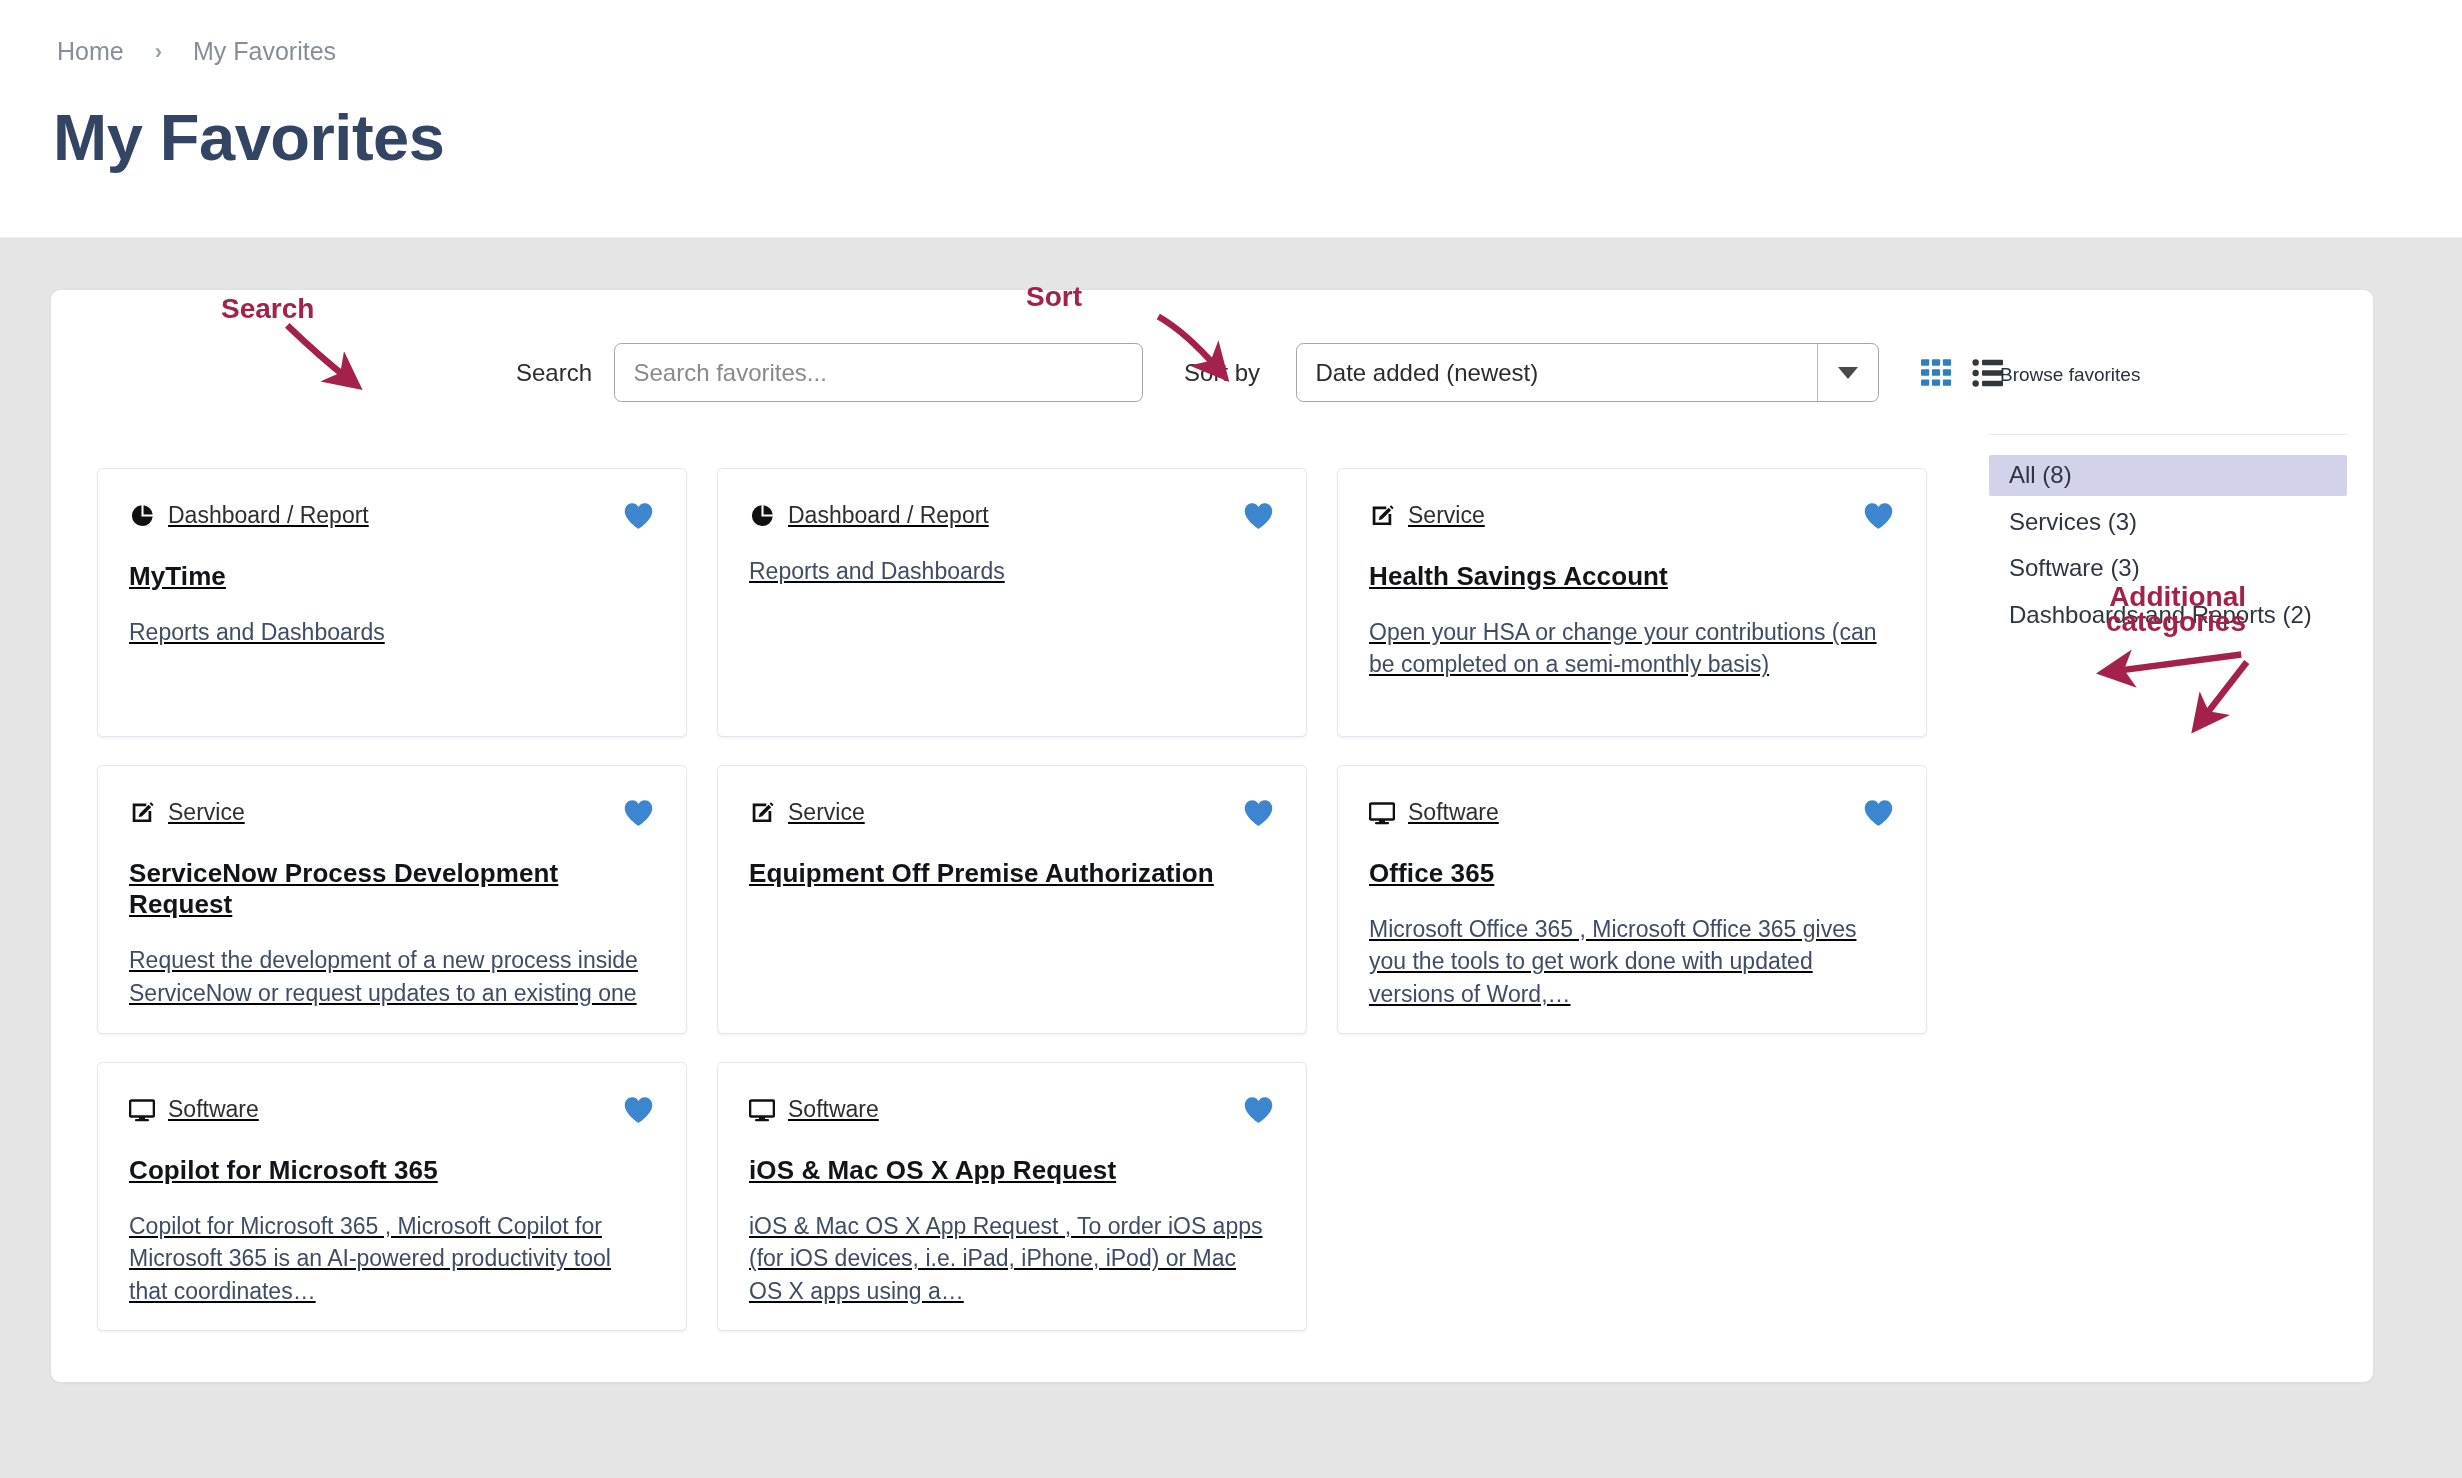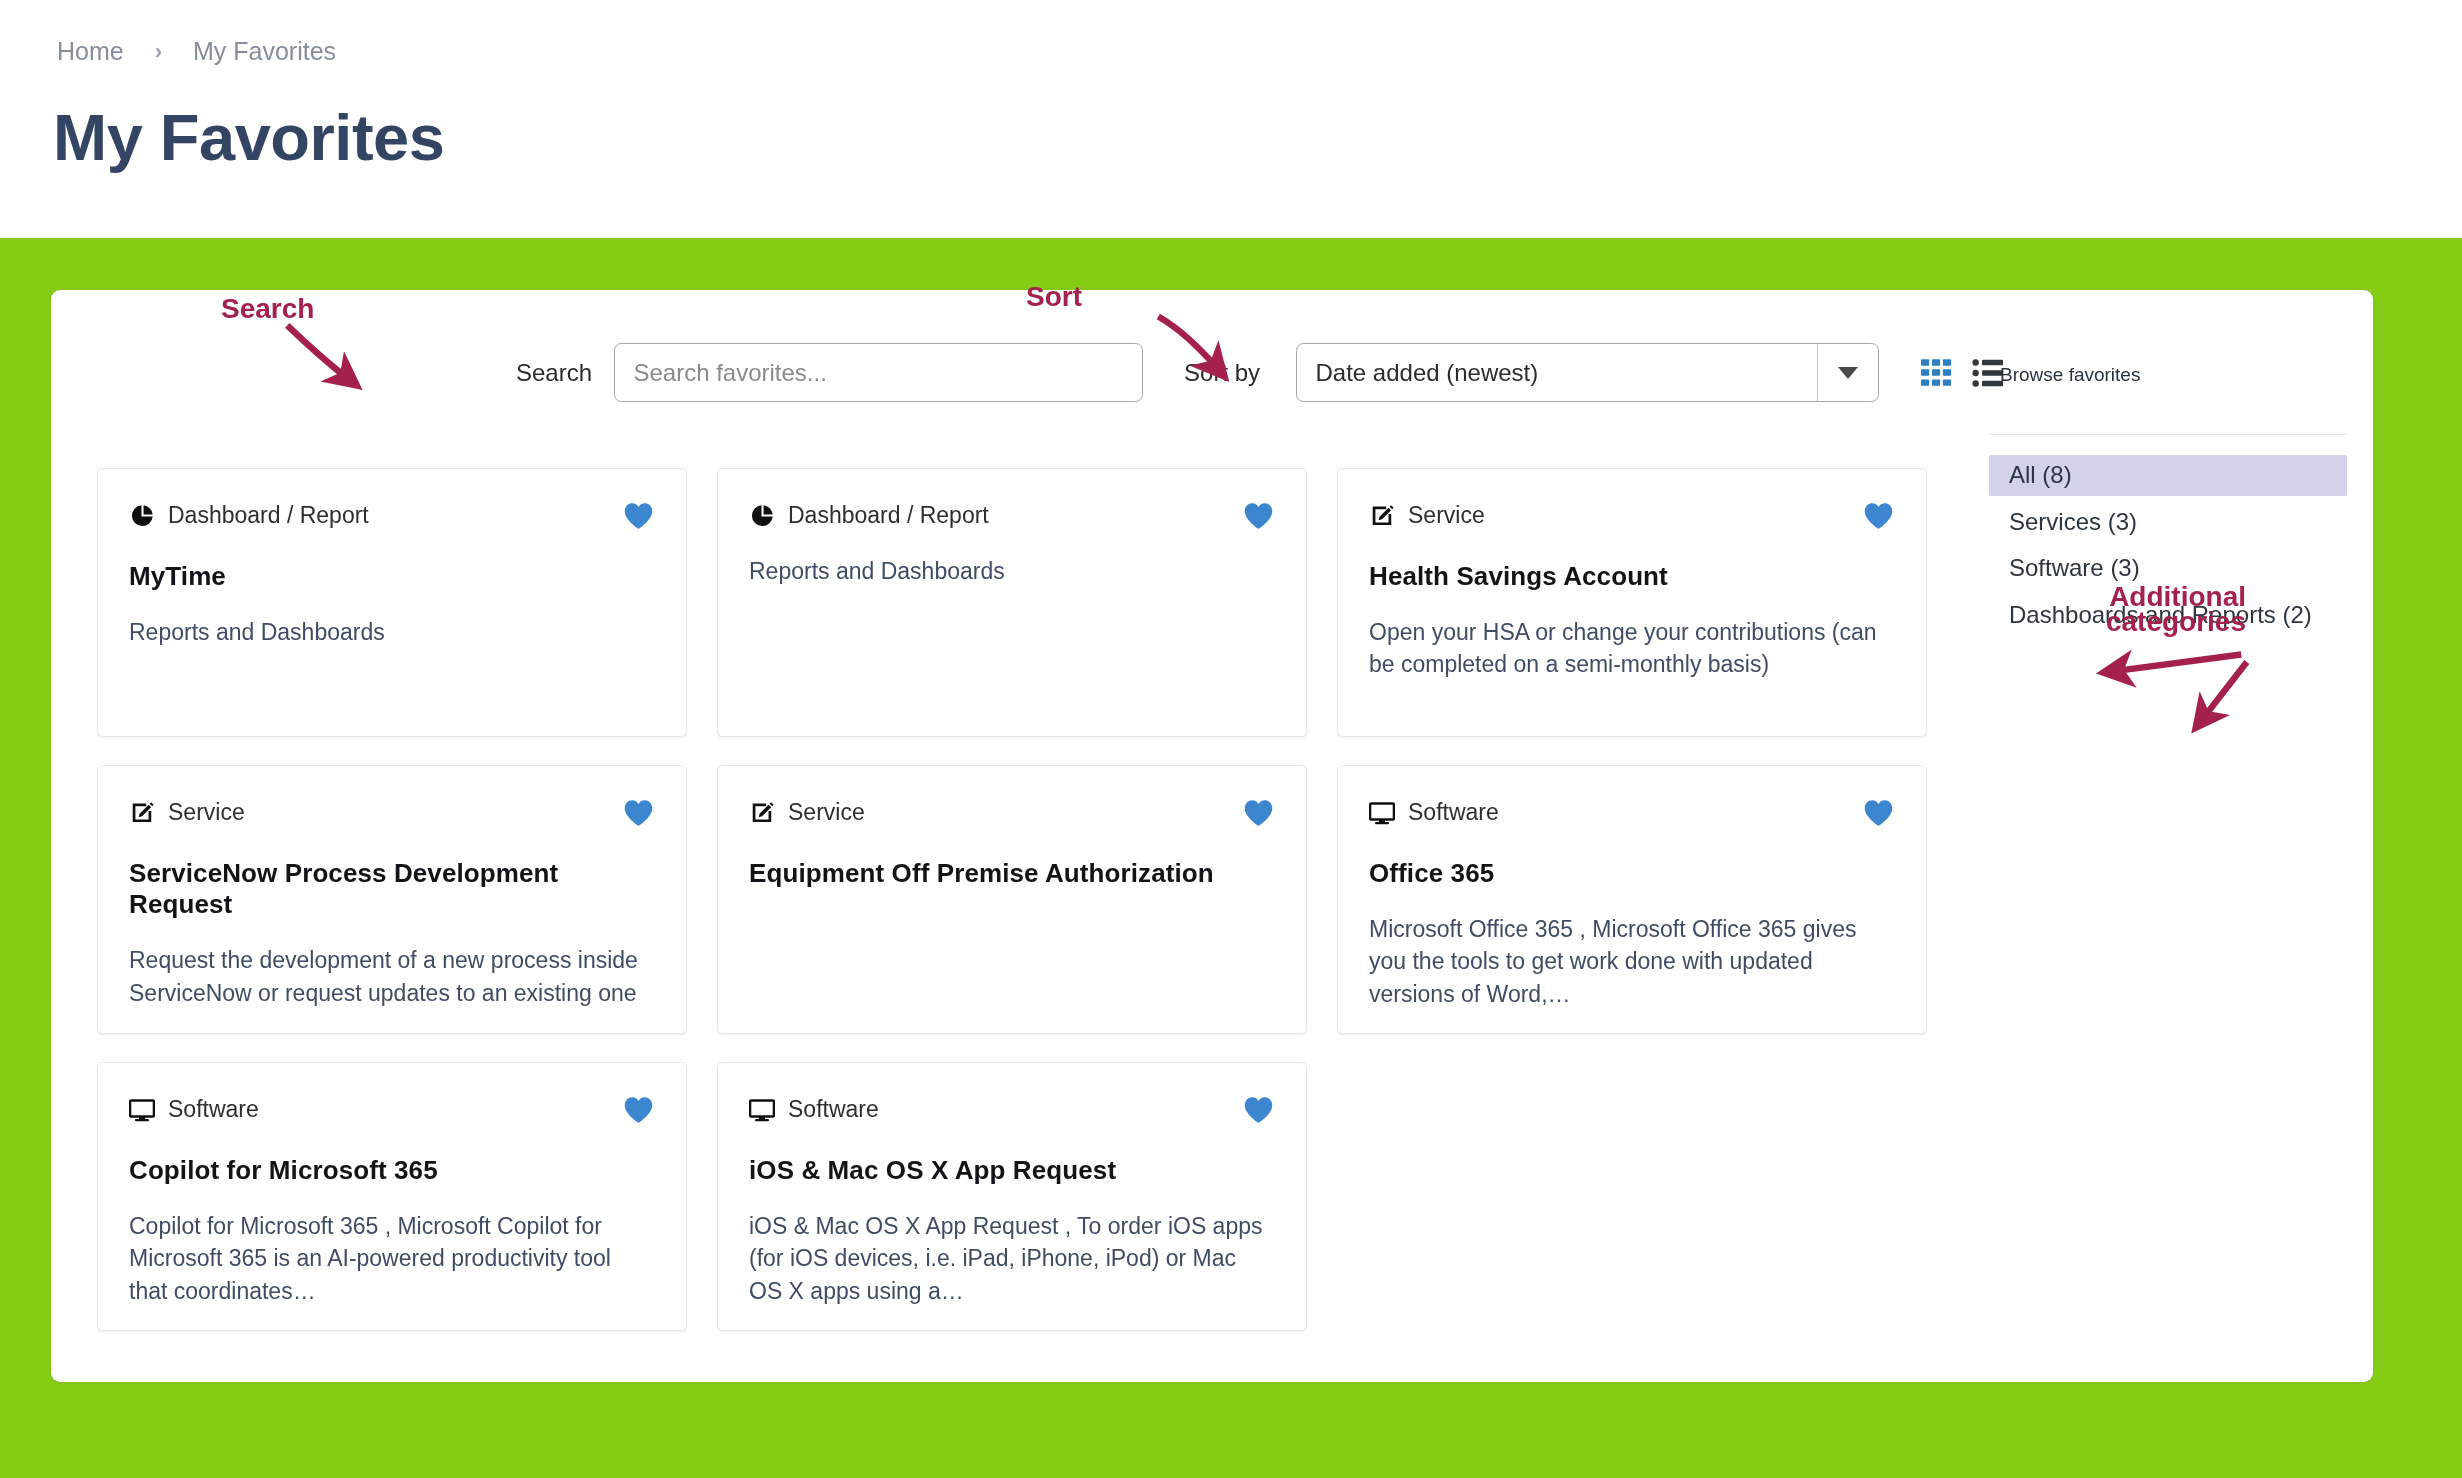--- a/index.html
+++ b/index.html
@@ -10,21 +10,21 @@
     background: #ffffff;
     font-family: "Liberation Sans", sans-serif;
     -webkit-font-smoothing: antialiased;
   }
 
   #root {
     position: relative;
     width: 2462px;
     height: 1478px;
     overflow: hidden;
-    background: #84cc16;
+    background: #e5e5e5;
   }
 
   
   .page-header {
     position: absolute;
     left: 0; top: 0;
     width: 2462px;
     height: 238px;
     background: #ffffff;
     border-bottom: 0.9px solid #eceff2;
@@ -148,20 +148,21 @@
 
   
   .card-grid {
     position: absolute;
     left: 97px;
     top: 468px;
     width: 1834px;
     display: flex;
     flex-wrap: wrap;
     gap: 28px 30px;
+    text-decoration: underline;
   }
   .fav-card {
     width: 590px;
     height: 269px;
     background: #ffffff;
     border: 0.9px solid #e3e5e8;
     border-radius: 5.5px;
     box-shadow: 0 1.8px 1.8px rgba(0,0,0,0.045);
     padding: 31px 31px 0 31px;
     position: relative;

